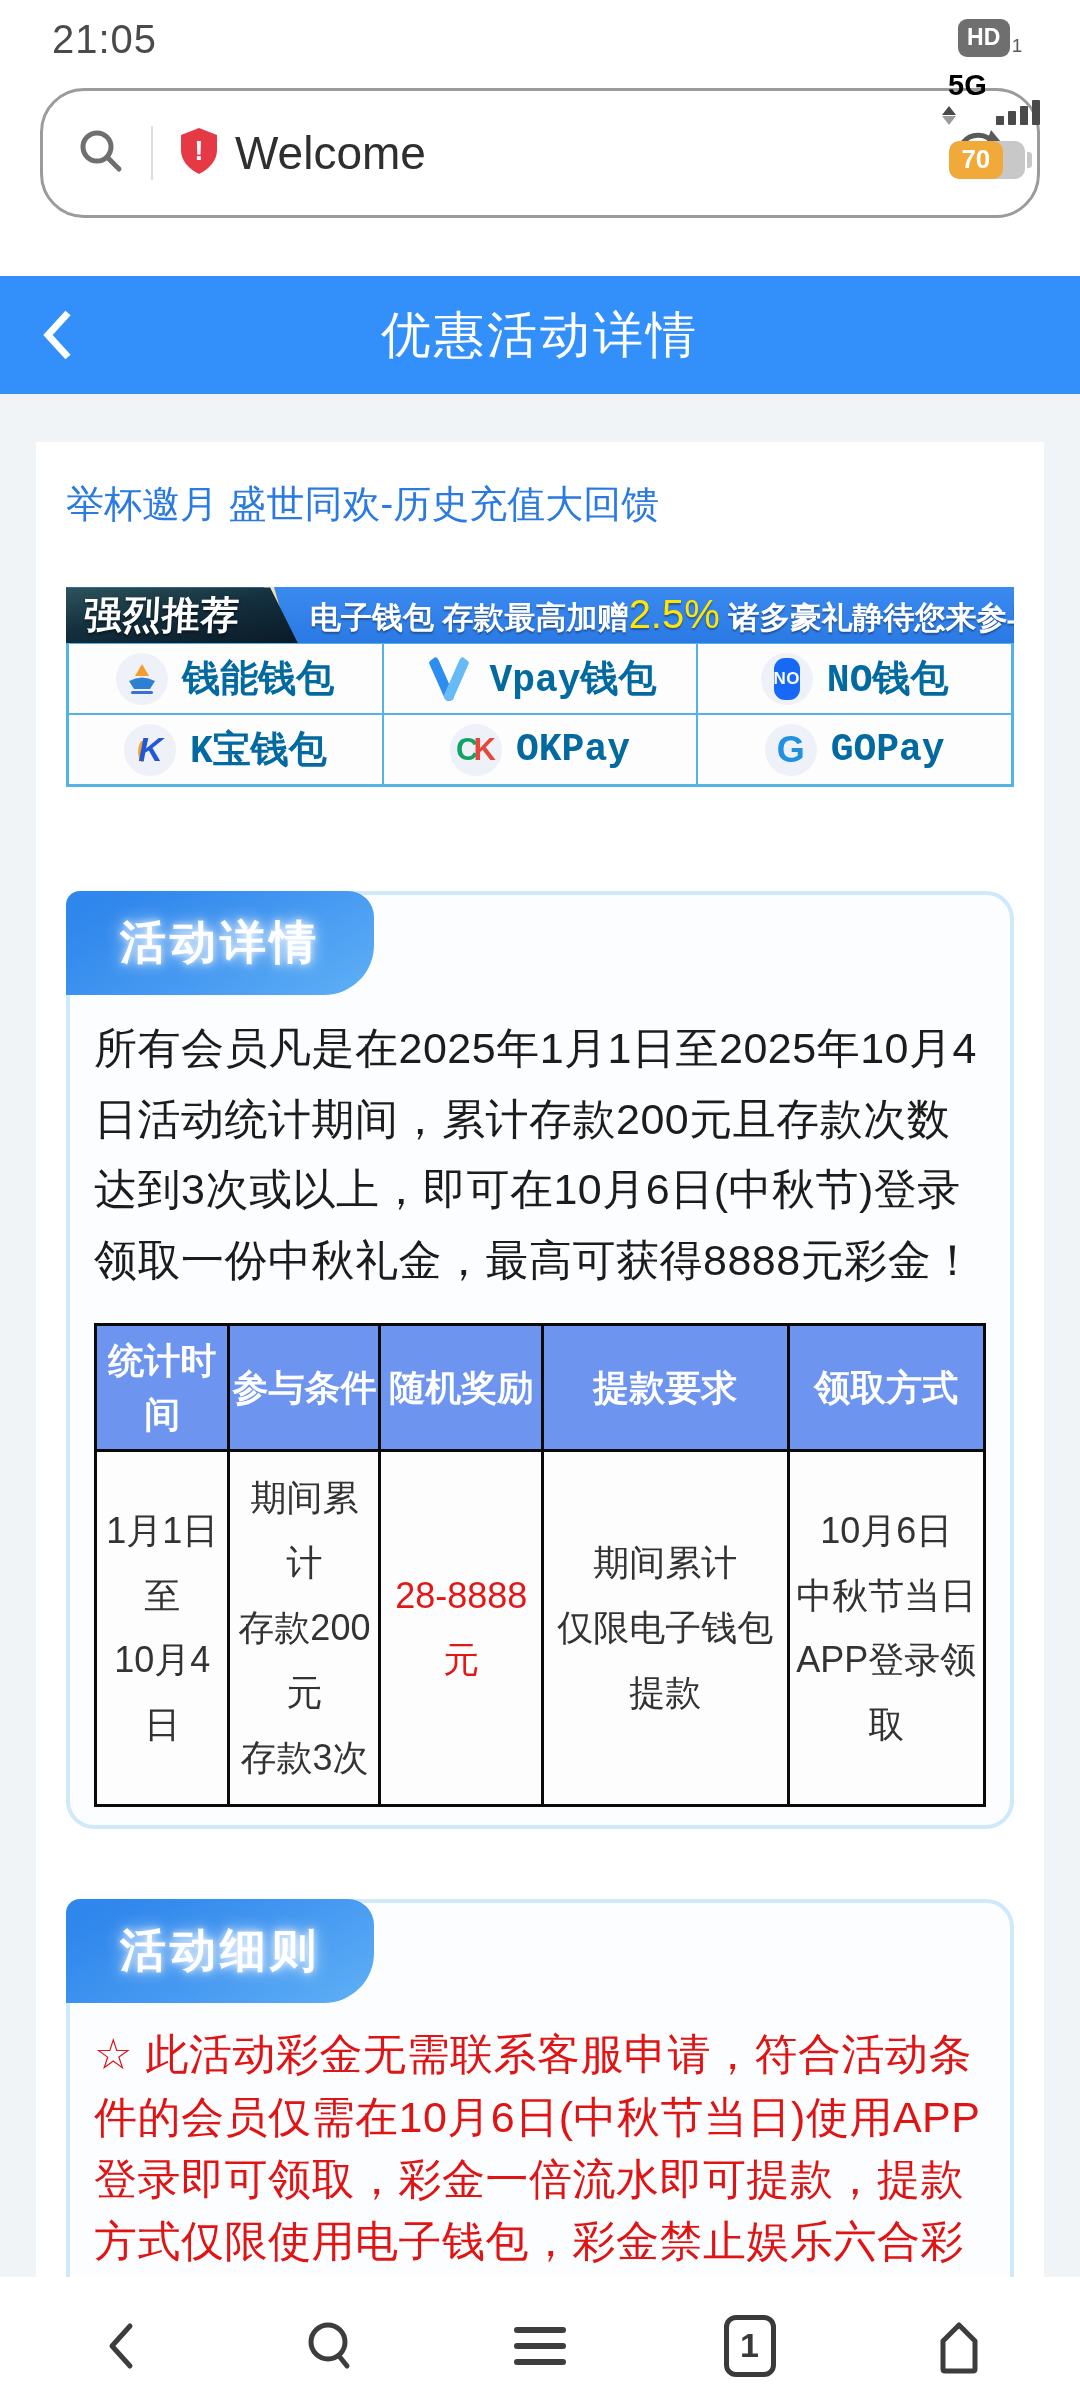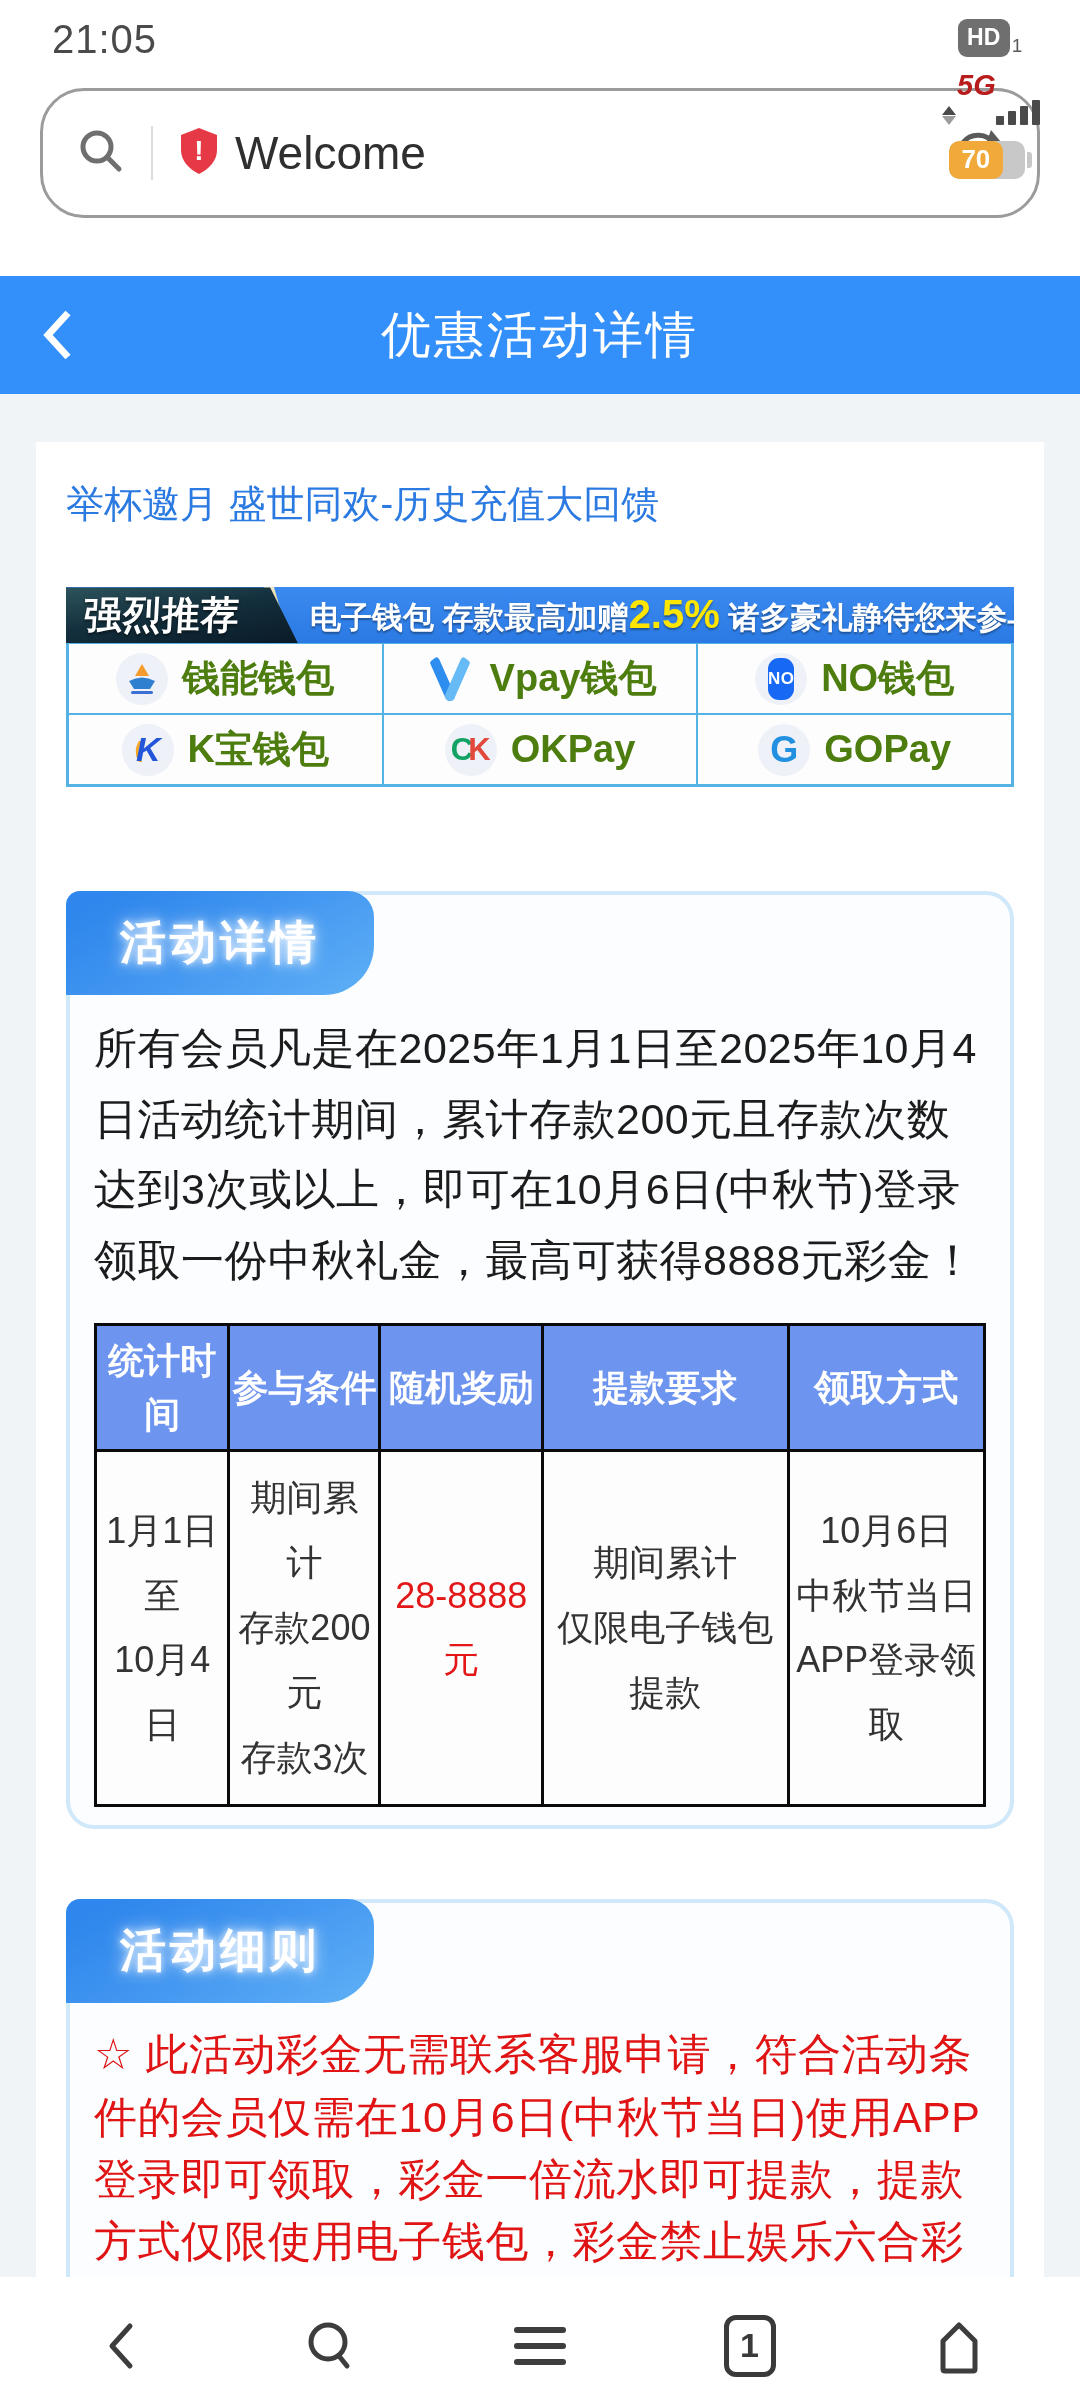--- a/index.html
+++ b/index.html
@@ -11,21 +11,21 @@
   .status-time { font-size:40px; color:#4a4a4a; letter-spacing:1px; }
   .status-right { margin-left:auto; display:flex; align-items:center; gap:16px;flex-direction:column; }
   .speed-stack { display:flex; flex-direction:column; align-items:flex-start; line-height:1.05; }
   .speed-val { font-size:21px; color:#8a8a8a; }
   .speed-unit { font-size:17px; color:#8a8a8a; }
   .hd-wrap { display:flex; align-items:flex-end; }
   .hd-badge { width:52px; height:38px; background:#6f6f6f; border-radius:9px; color:#fff;
     font-weight:bold; font-size:23px; display:flex; align-items:center; justify-content:center; }
   .hd-sub { font-size:19px; color:#5a5a5a; margin-left:2px; }
   .sig5g { position:relative; width:100px; height:52px; }
-  .sig5g .g5 { position:absolute; top:-4px; left:17px; font-size:29px; font-weight:bold; color:#b91c1c;font-style:italic; }
+  .sig5g .g5 { position:absolute; top:-4px; left:8px; font-size:29px; font-weight:bold; color:#000000; }
   .sig5g .tri { position:absolute; left:2px; bottom:0; display:flex; flex-direction:column; gap:1px; }
   .tri-up { width:0; height:0; border-left:7px solid transparent; border-right:7px solid transparent; border-bottom:9px solid #4a4a4a; }
   .tri-dn { width:0; height:0; border-left:7px solid transparent; border-right:7px solid transparent; border-top:9px solid #9c9c9c; }
   .bars { position:absolute; right:0; bottom:0; display:flex; align-items:flex-end; gap:4px; }
   .bars i { display:block; width:8px; background:#4a4a4a; border-radius:1px; }
   .bars.weak i { background:#d6d6d6; }
   .battery { position:relative; width:76px; height:38px; background:#c8c8c8; border-radius:10px; overflow:hidden; }
   .battery .fill { position:absolute; left:0; top:0; bottom:0; width:72%; background:#f1a93a;
     color:#fff; font-size:26px; font-weight:bold; display:flex; align-items:center; justify-content:center;
     border-radius:10px; }
@@ -56,26 +56,26 @@
   .banner-left { position:absolute; left:0; top:0; bottom:0; width:232px;
     background:linear-gradient(170deg,#2d545c 0%,#14303e 45%,#0a1a27 100%);
     clip-path:polygon(0 0,88% 0,100% 100%,0 100%);
     display:flex; align-items:center; padding-left:18px; }
   .banner-slash { position:absolute; left:206px; top:-4px; height:64px; width:10px;
     background:linear-gradient(180deg,#f7ecc9,#c8a44d); transform:skewX(16deg); }
   .ribbon-text { color:#fff; font-size:38px; font-weight:bold; letter-spacing:1px;
     text-shadow:0 2px 3px rgba(0,0,0,.5); transform:skewX(-3deg); }
   .banner-right { margin-left:244px; color:#fff; font-size:31px; font-weight:bold; white-space:nowrap;
     text-shadow:0 2px 2px rgba(0,0,0,.35); }
-  .banner-highlight { color:#ffe600; font-size:40px; font-weight:bold;margin-top:46px; }
+  .banner-highlight { color:#ffe600; font-size:40px; font-weight:normal;margin-top:46px; }
 
   
   .wallet-grid { display:grid; grid-template-columns:1fr 1fr 1fr; border:2px solid #54b2e4; border-top:none; background:#fff; }
   .wallet-cell { height:71px; border:1px solid #54b2e4; display:flex; align-items:center; justify-content:center; gap:14px; background:#fdfdfd; }
-  .wallet-label { font-size:38px; font-weight:bold; color:#4d7c0f; }
+  .wallet-label { font-size:38px; font-weight:bold; color:#0369a1;font-family:Liberation Mono, monospace; }
   .w-icon { width:52px; height:52px; border-radius:50%; background:#eef1f7; display:flex; align-items:center; justify-content:center; overflow:hidden; }
   .no-sq { width:26px; height:42px; background:#1668f5; border-radius:11px; color:#fff; font-size:17px; font-weight:800;
     display:flex; align-items:center; justify-content:center; letter-spacing:.5px; }
   .k-letter { font-size:34px; font-weight:800; color:#2356d8; font-style:italic; }
   .k-accent { color:#f5a623; font-size:22px; font-weight:800; margin-right:-6px; }
   .c-letter { font-size:31px; font-weight:800; color:#12a364; margin-right:-5px; }
   .ck-k { font-size:31px; font-weight:800; color:#e2483c; }
   .g-letter { font-size:36px; font-weight:800; color:#2190e0; }
 
   

